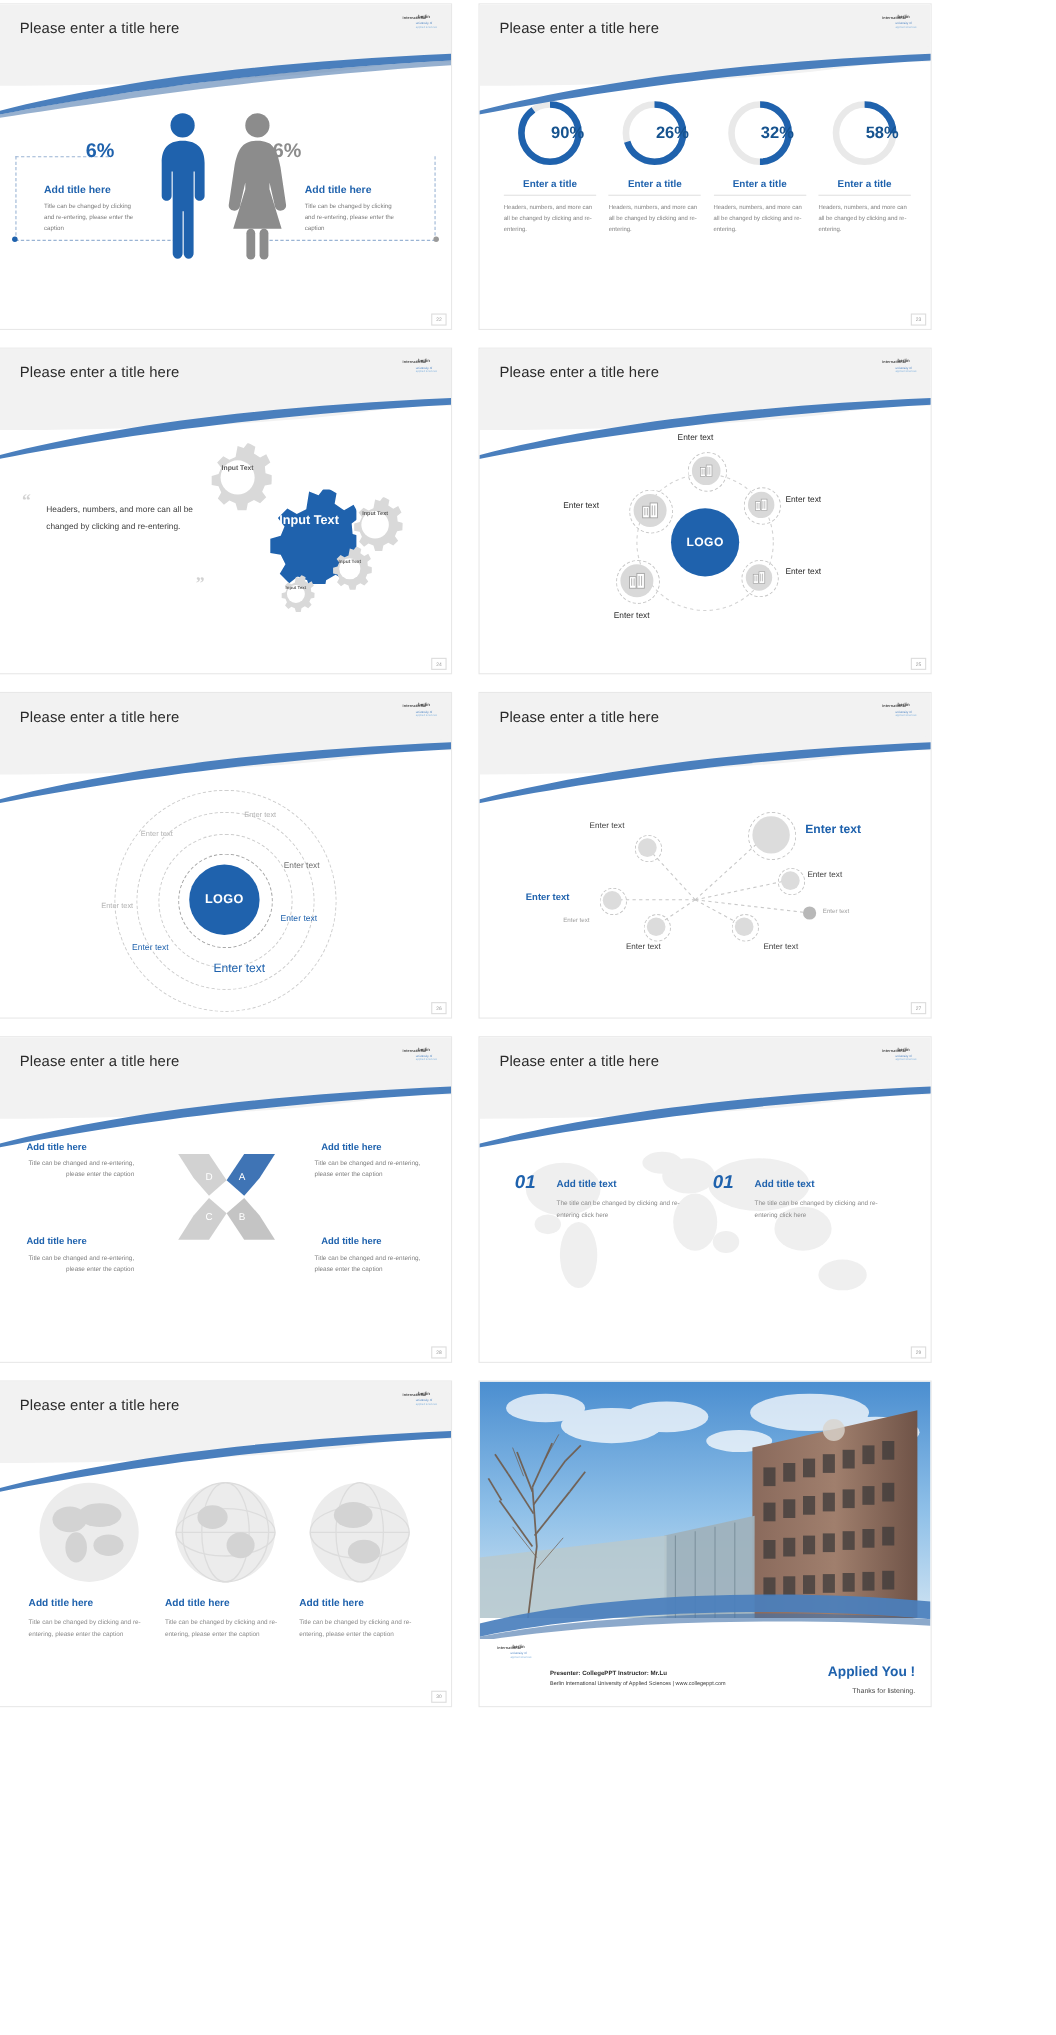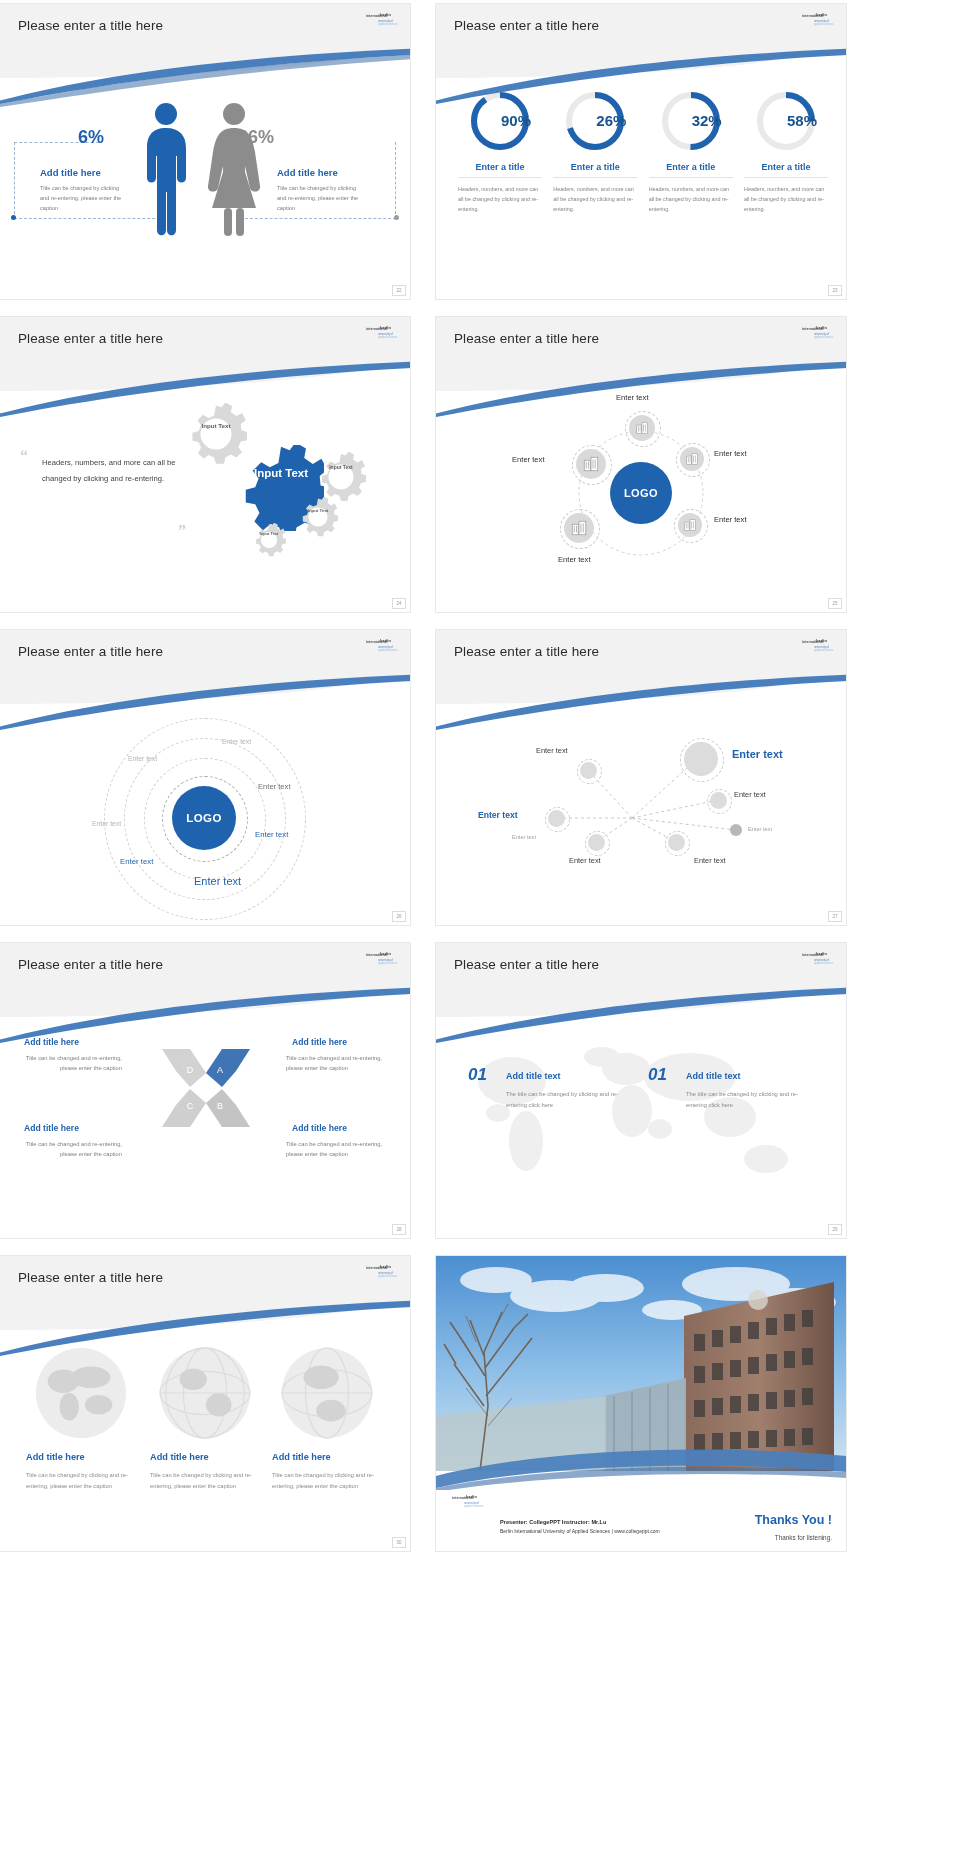--- a/index.html
+++ b/index.html
@@ -656,17 +656,17 @@
     <div class="logo" style="left:16px;top:238px;right:auto;">
       <span class="l1">international</span>
       <span class="l2">berlin</span>
       <span class="l3">university of</span>
       <span class="l4">applied sciences</span>
     </div>
 
     <div class="presline">Presenter: CollegePPT    Instructor: Mr.Lu</div>
     <div class="presline2">Berlin International University of Applied Sciences  |  www.collegeppt.com</div>
 
-    <div class="thanks">Thanks You !</div>
+    <div class="thanks">Applied You !</div>
     <div class="thankssub">Thanks for listening.</div>
   </div>
 
 </div>
 
 </body></html>

